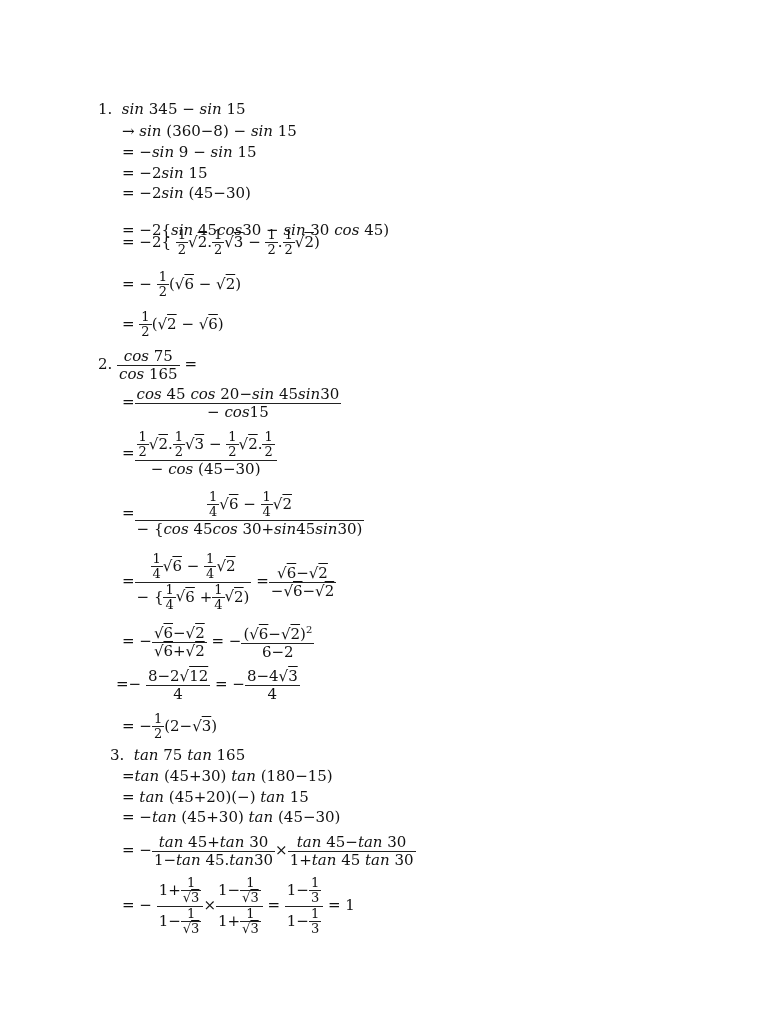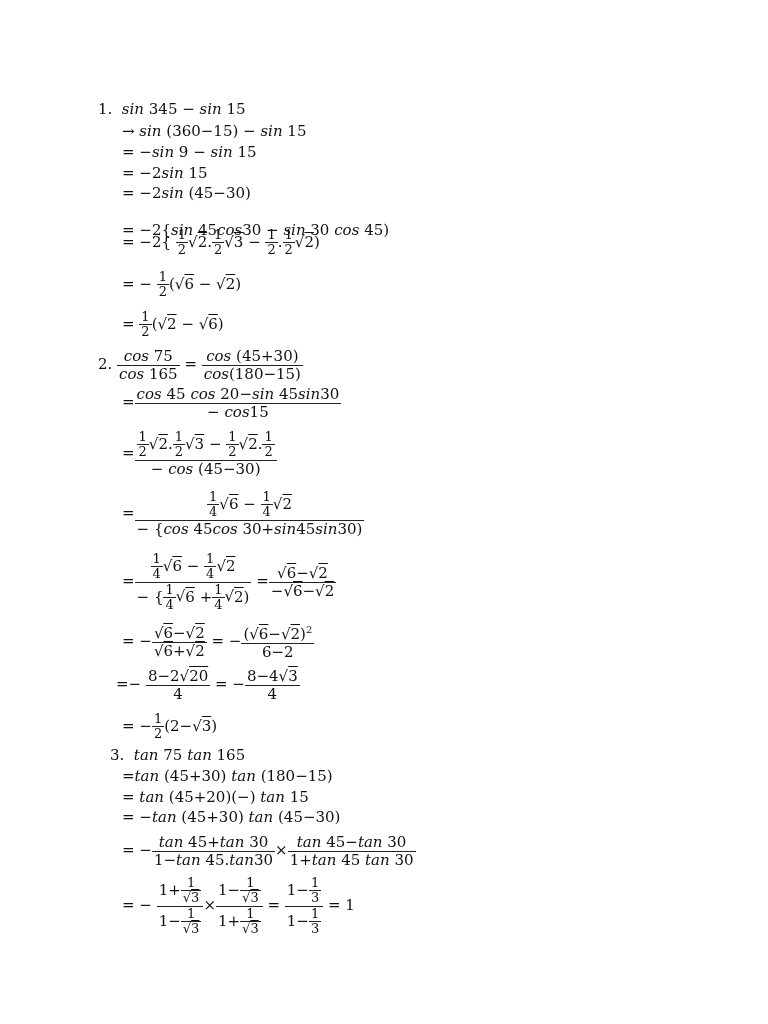--- a/index.html
+++ b/index.html
@@ -22,21 +22,21 @@
   <div class="ln" style="left:98px;top:102px;">
     <span>1.</span>&nbsp;
     <span class="i">sin</span>
     <span>345 −</span>
     <span class="i">sin</span>
     <span>15</span>
   </div>
   <div class="ln" style="left:122px;top:124px;">
     <span>→</span>
     <span class="i">sin</span>
-    <span>(360−15) −</span>
+    <span>(360−8) −</span>
     <span class="i">sin</span>
     <span>15</span>
   </div>
   <div class="ln" style="left:122px;top:145px;">
     <span>= −</span><span class="i">sin</span>
     <span>9 −</span>
     <span class="i">sin</span>
     <span>15</span>
   </div>
   <div class="ln" style="left:122px;top:158px;margin-top:8px;">
@@ -73,42 +73,41 @@
     <span>−</span>
     <span class="sq"><span class="ov">6</span></span><span>)</span>
   </div>
 </div>
 
 <div>
   <div class="ln" style="left:98px;top:348px;">
     <span>2.</span>
     <span class="frac"><span class="n"><span class="i">cos</span> <span>75</span></span><span class="d"><span class="i">cos</span> <span>165</span></span></span>
     <span>=</span>
-    <span class="frac"><span class="n"><span class="i">cos</span> <span>(45+30)</span></span><span class="d"><span class="i">cos</span><span>(180−15)</span></span></span>
   </div>
   <div class="ln" style="left:122px;top:386px;">
     <span>=</span><span class="frac"><span class="n"><span class="i">cos</span> <span>45</span> <span class="i">cos</span> <span>20−</span><span class="i">sin</span> <span>45</span><span class="i">sin</span><span>30</span></span><span class="d"><span>−</span> <span class="i">cos</span><span>15</span></span></span>
   </div>
   <div class="ln" style="left:122px;top:430px;">
     <span>=</span><span class="frac"><span class="n"><span class="frac sm"><span class="n">1</span><span class="d">2</span></span><span class="sq"><span class="ov">2</span></span><span>.</span><span class="frac sm"><span class="n">1</span><span class="d">2</span></span><span class="sq"><span class="ov">3</span></span> <span>−</span> <span class="frac sm"><span class="n">1</span><span class="d">2</span></span><span class="sq"><span class="ov">2</span></span><span>.</span><span class="frac sm"><span class="n">1</span><span class="d">2</span></span></span><span class="d"><span>−</span> <span class="i">cos</span> <span>(45−30)</span></span></span>
   </div>
   <div class="ln" style="left:122px;top:490px;">
     <span>=</span><span class="frac"><span class="n"><span class="frac sm"><span class="n">1</span><span class="d">4</span></span><span class="sq"><span class="ov">6</span></span> <span>−</span> <span class="frac sm"><span class="n">1</span><span class="d">4</span></span><span class="sq"><span class="ov">2</span></span></span><span class="d"><span>− {</span><span class="i">cos</span> <span>45</span><span class="i">cos</span> <span>30+</span><span class="i">sin</span><span>45</span><span class="i">sin</span><span>30)</span></span></span>
   </div>
   <div class="ln" style="left:122px;top:552px;">
     <span>=</span><span class="frac"><span class="n"><span class="frac sm"><span class="n">1</span><span class="d">4</span></span><span class="sq"><span class="ov">6</span></span> <span>−</span> <span class="frac sm"><span class="n">1</span><span class="d">4</span></span><span class="sq"><span class="ov">2</span></span></span><span class="d"><span>− {</span><span class="frac sm"><span class="n">1</span><span class="d">4</span></span><span class="sq"><span class="ov">6</span></span> <span>+</span><span class="frac sm"><span class="n">1</span><span class="d">4</span></span><span class="sq"><span class="ov">2</span></span><span>)</span></span></span>
     <span>=</span><span class="frac"><span class="n"><span class="sq"><span class="ov">6</span></span><span>−</span><span class="sq"><span class="ov">2</span></span></span><span class="d"><span>−</span><span class="sq"><span class="ov">6</span></span><span>−</span><span class="sq"><span class="ov">2</span></span></span></span>
   </div>
   <div class="ln" style="left:122px;top:624px;">
     <span>= −</span><span class="frac"><span class="n"><span class="sq"><span class="ov">6</span></span><span>−</span><span class="sq"><span class="ov">2</span></span></span><span class="d"><span class="sq"><span class="ov">6</span></span><span>+</span><span class="sq"><span class="ov">2</span></span></span></span>
     <span>= −</span><span class="frac"><span class="n"><span>(</span><span class="sq"><span class="ov">6</span></span><span>−</span><span class="sq"><span class="ov">2</span></span><span>)</span><sup>2</sup></span><span class="d">6−2</span></span>
   </div>
   <div class="ln" style="left:116px;top:668px;">
     <span>=−</span>
-    <span class="frac"><span class="n"><span>8−2</span><span class="sq"><span class="ov">20</span></span></span><span class="d">4</span></span>
+    <span class="frac"><span class="n"><span>8−2</span><span class="sq"><span class="ov">12</span></span></span><span class="d">4</span></span>
     <span>= −</span><span class="frac"><span class="n"><span>8−4</span><span class="sq"><span class="ov">3</span></span></span><span class="d">4</span></span>
   </div>
   <div class="ln" style="left:122px;top:712px;">
     <span>= −</span><span class="frac sm"><span class="n">1</span><span class="d">2</span></span><span>(2−</span><span class="sq"><span class="ov">3</span></span><span>)</span>
   </div>
 </div>
 
 <div>
   <div class="ln" style="left:110px;top:748px;text-align:center;">
     <span>3.</span>&nbsp;

